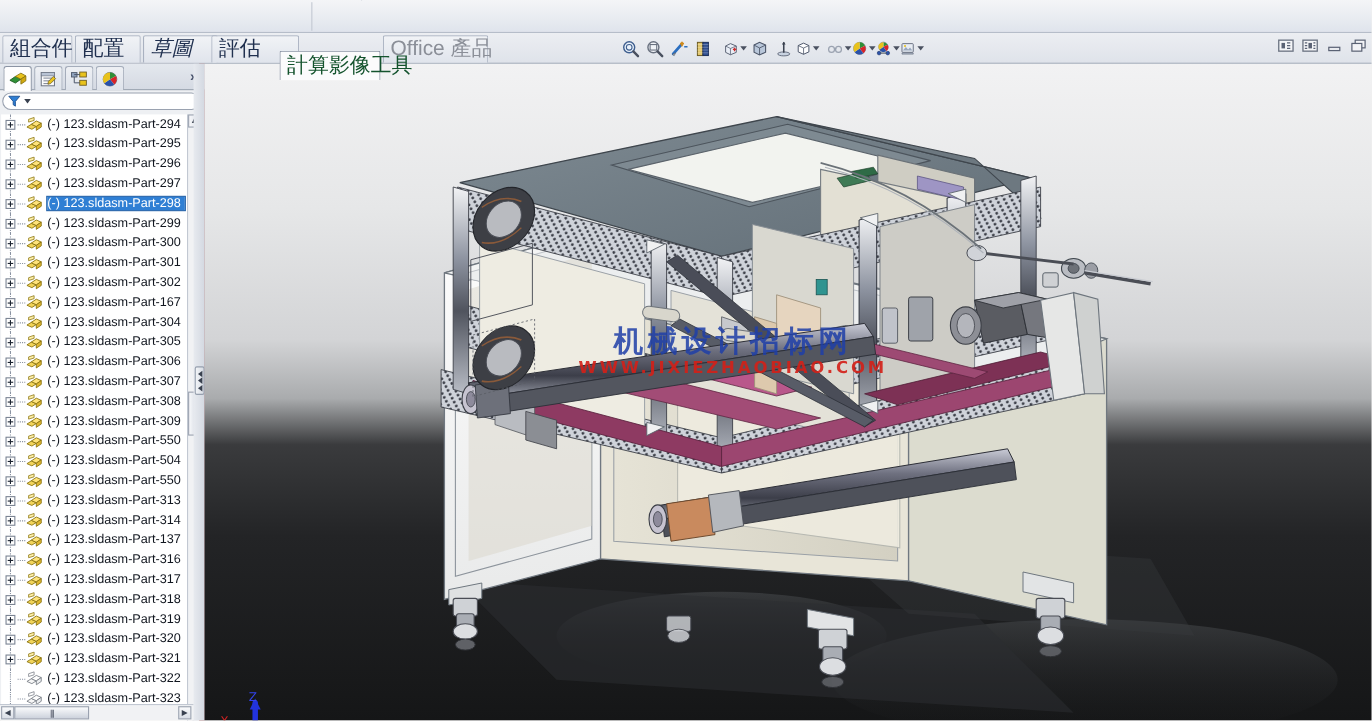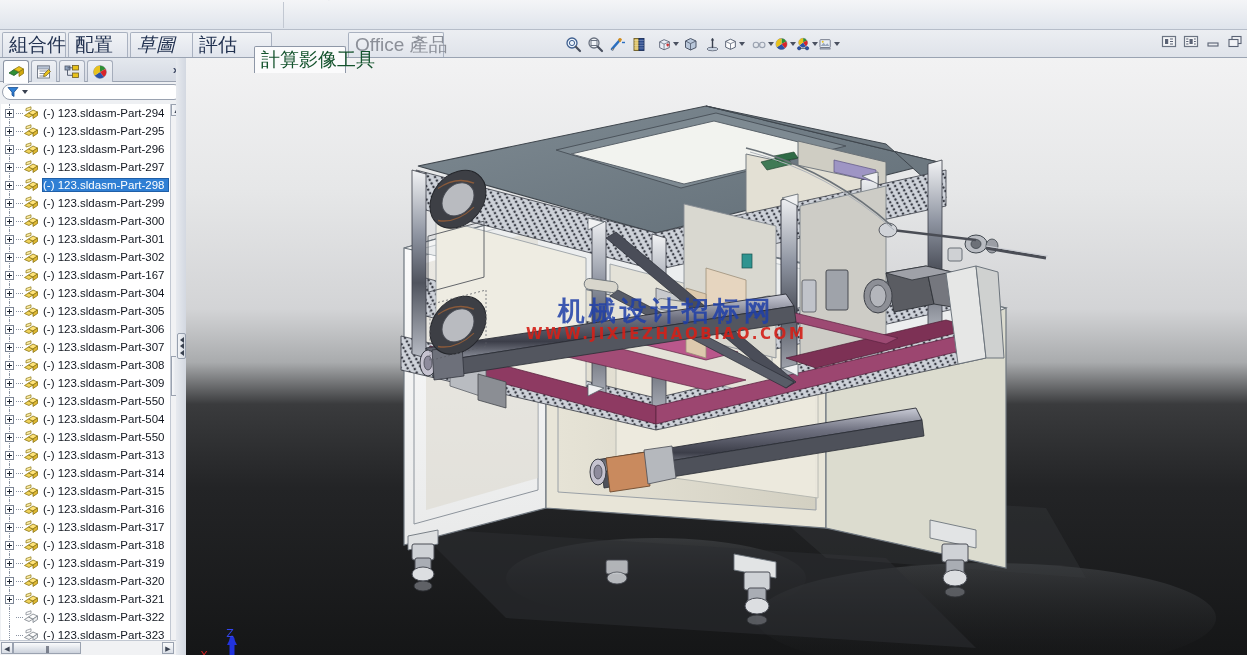--- a/index.html
+++ b/index.html
@@ -710,21 +710,21 @@
           <div class="trow">
             <div class="dotline"></div>
             <div class="expander"></div>
             <div class="connector"></div>
             <span class="picon"><svg width="17" height="15" viewBox="0 0 17 15">
                 <path d="M1.5 9.5 L5.5 7 L10 9 L6 11.5 Z" fill="#f2d45a" stroke="#8a7410" stroke-width=".8"></path>
                 <path d="M5.5 7 L10 4 L14.5 6 L10 9 Z" fill="#ffe37a" stroke="#8a7410" stroke-width=".8"></path>
                 <path d="M10 9 L14.5 6 L14.5 9.5 L10 12.5 Z" fill="#e0b832" stroke="#8a7410" stroke-width=".8"></path>
                 <path d="M3 2.5 L8 0.8 L8 3.5 L3 5 Z" fill="#fff0a8" stroke="#8a7410" stroke-width=".7"></path>
               </svg></span>
-            <span class="tlabel">(-) 123.sldasm-Part-315</span>
+            <span class="tlabel">(-) 123.sldasm-Part-137</span>
           </div>
           <div class="trow">
             <div class="dotline"></div>
             <div class="expander"></div>
             <div class="connector"></div>
             <span class="picon"><svg width="17" height="15" viewBox="0 0 17 15">
                 <path d="M1.5 9.5 L5.5 7 L10 9 L6 11.5 Z" fill="#f2d45a" stroke="#8a7410" stroke-width=".8"></path>
                 <path d="M5.5 7 L10 4 L14.5 6 L10 9 Z" fill="#ffe37a" stroke="#8a7410" stroke-width=".8"></path>
                 <path d="M10 9 L14.5 6 L14.5 9.5 L10 12.5 Z" fill="#e0b832" stroke="#8a7410" stroke-width=".8"></path>
                 <path d="M3 2.5 L8 0.8 L8 3.5 L3 5 Z" fill="#fff0a8" stroke="#8a7410" stroke-width=".7"></path>

